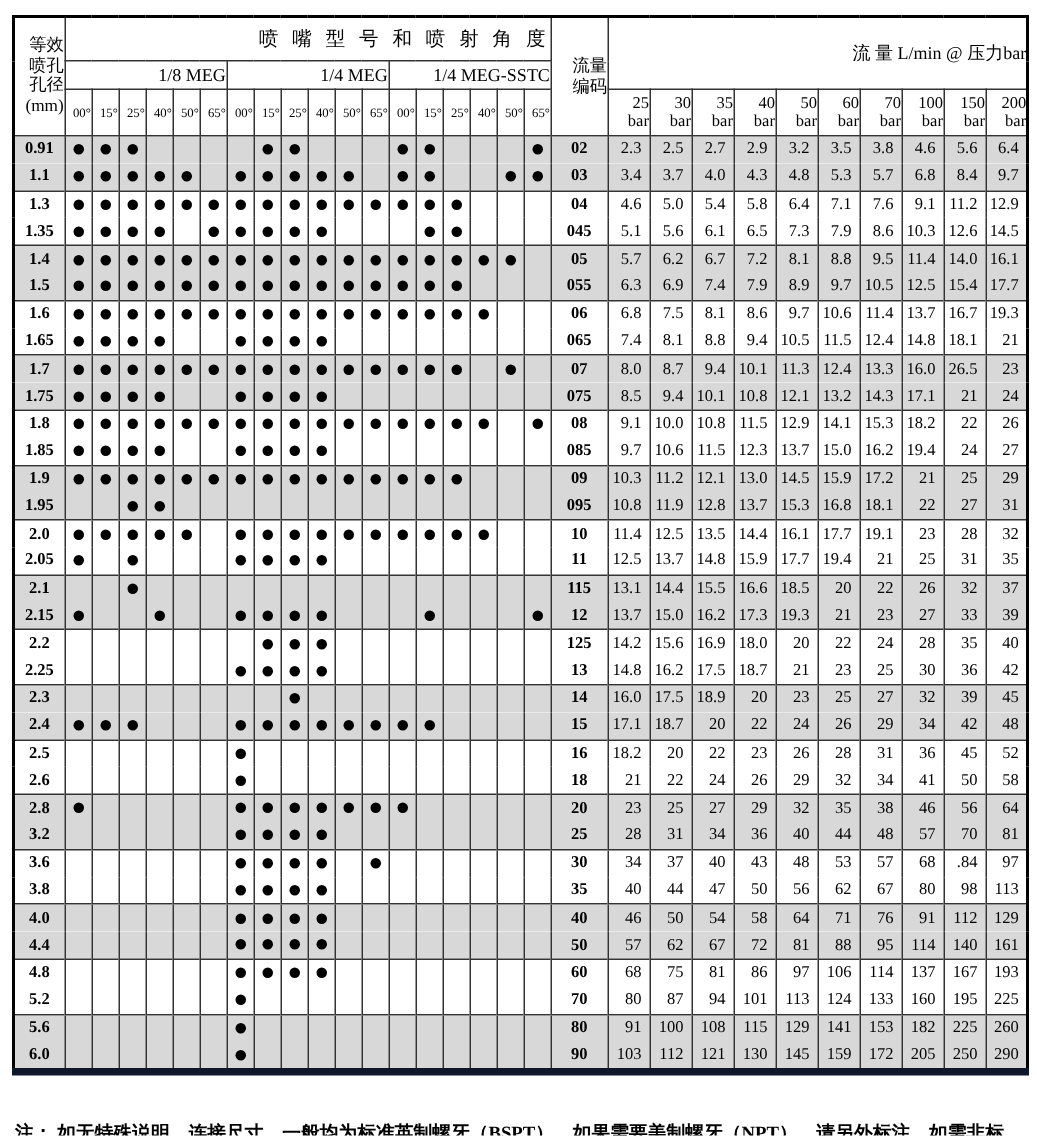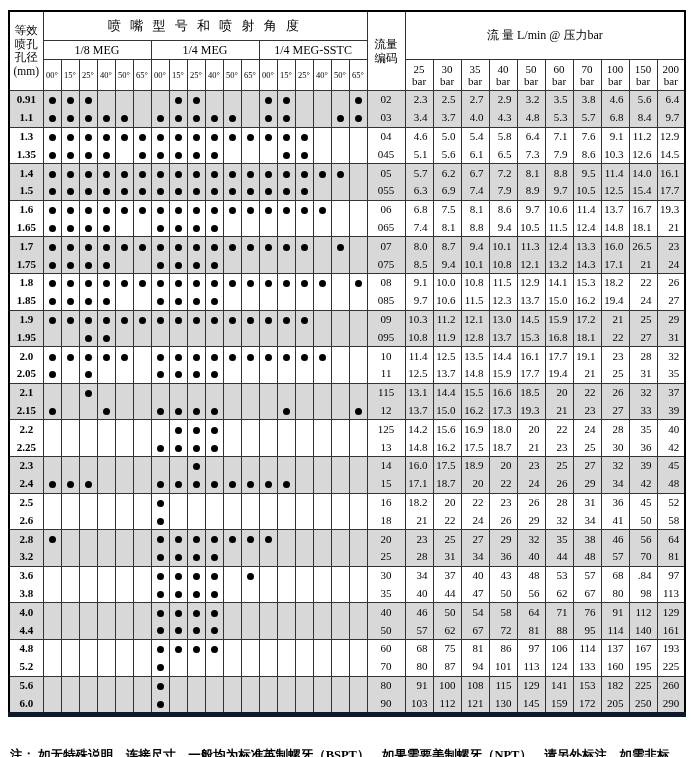--- a/index.html
+++ b/index.html
@@ -6,35 +6,35 @@
   body{
     width:691px;height:757px;background:#ffffff;overflow:hidden;
     font-family:"Liberation Serif","DejaVu Serif",serif;color:#000;
   }
   table.spec{
     border-collapse:collapse;table-layout:fixed;
     margin:10px 6px 0 8px;width:677px;
     border:2px solid #000;
   }
   td{padding:0;text-align:center;vertical-align:middle;overflow:hidden;}
-  thead td{border:1px solid #333;}
+  thead td{border:1px solid #333;text-align:right;}
   tbody td{border-left:1px solid #333;border-right:1px solid #333;}
   tbody tr:nth-child(odd) td{border-top:1px solid #333;}
   tbody tr:last-child td{border-bottom:5px solid #0f172a;}
   tr.shaded td{background:#d8d8d8;}
   .corner-cell{font-size:11.5px;line-height:13.5px;font-weight:normal;}
   .title-cell{font-size:13px;letter-spacing:3px;height:28px;font-weight:normal;}
   .group-cell{font-size:12px;height:18px;}
   .flowtitle-cell{font-size:12px;}
   .code-head{font-size:11.5px;line-height:14px;}
   .angle-cell{font-size:8.5px;height:30px;font-family:Liberation Serif, serif;}
   .press-cell{font-size:11px;line-height:12px;}
   tbody td{height:17.8px;font-size:11px;line-height:11px;}
   td.dia{font-weight:bold;font-size:11px;text-align:center;}
-  td.code{font-weight:normal;font-size:11px;}
+  td.code{font-weight:bold;font-size:11px;}
   td.flow{text-align:right;padding-right:5px;font-size:11px;}
   .dot{display:inline-block;width:7px;height:7px;border-radius:50%;background:#000;vertical-align:middle;}
   .note{
     margin:26px 10px 0 10px;font-weight:bold;font-size:12.5px;line-height:24px;
     font-family:"Liberation Serif","DejaVu Serif",serif;
   }
 </style>
 </head>
 <body>
 

